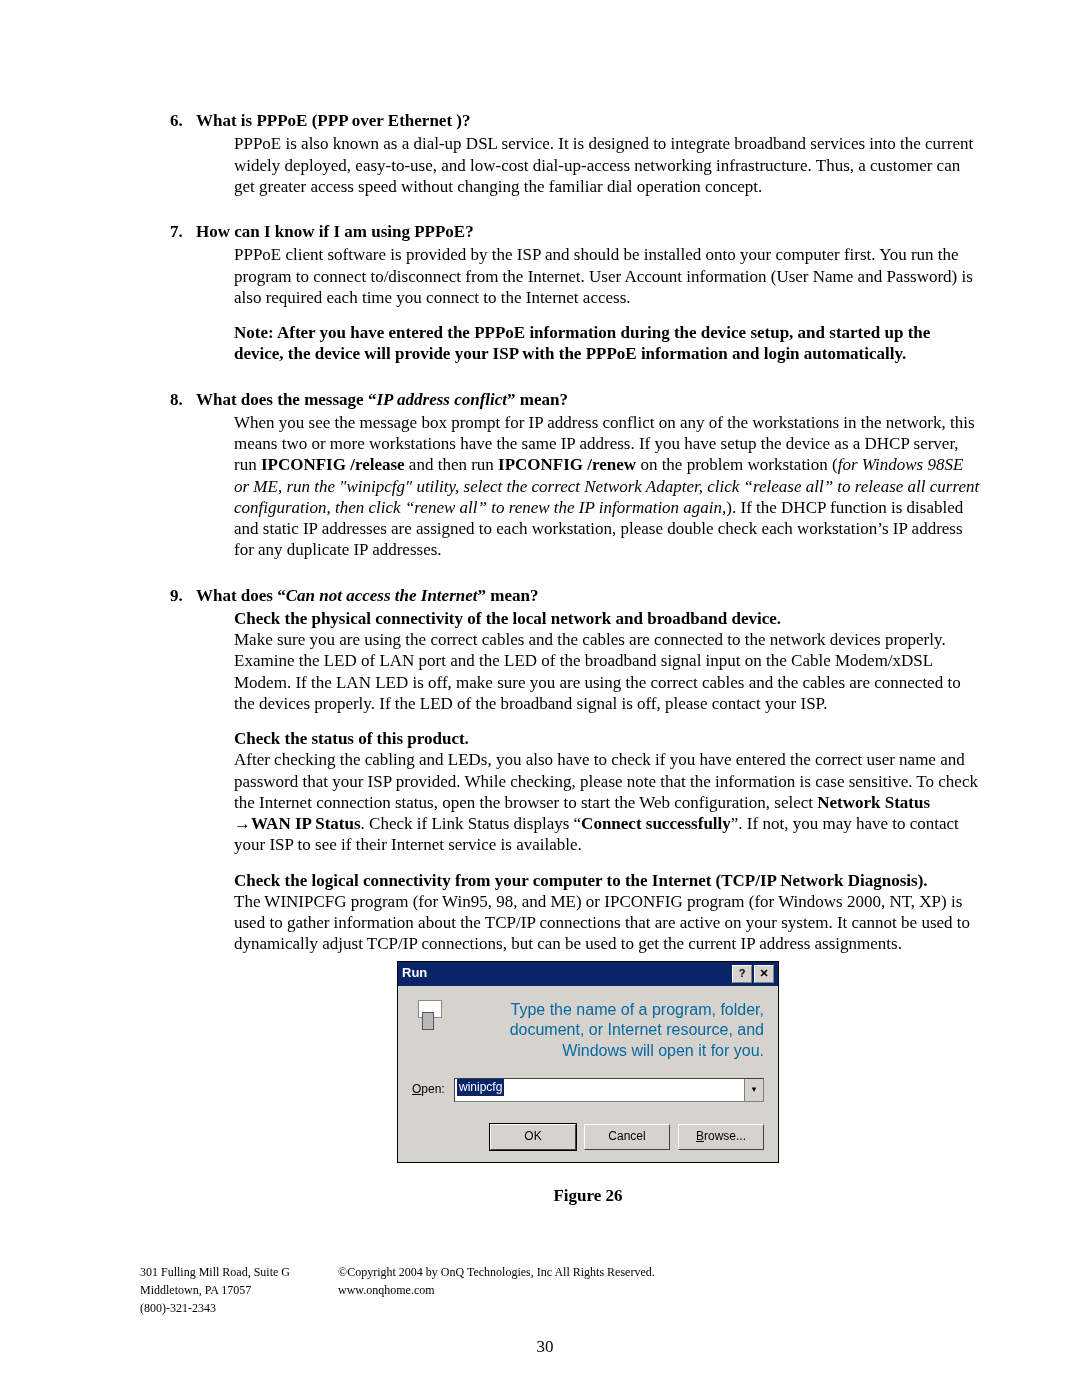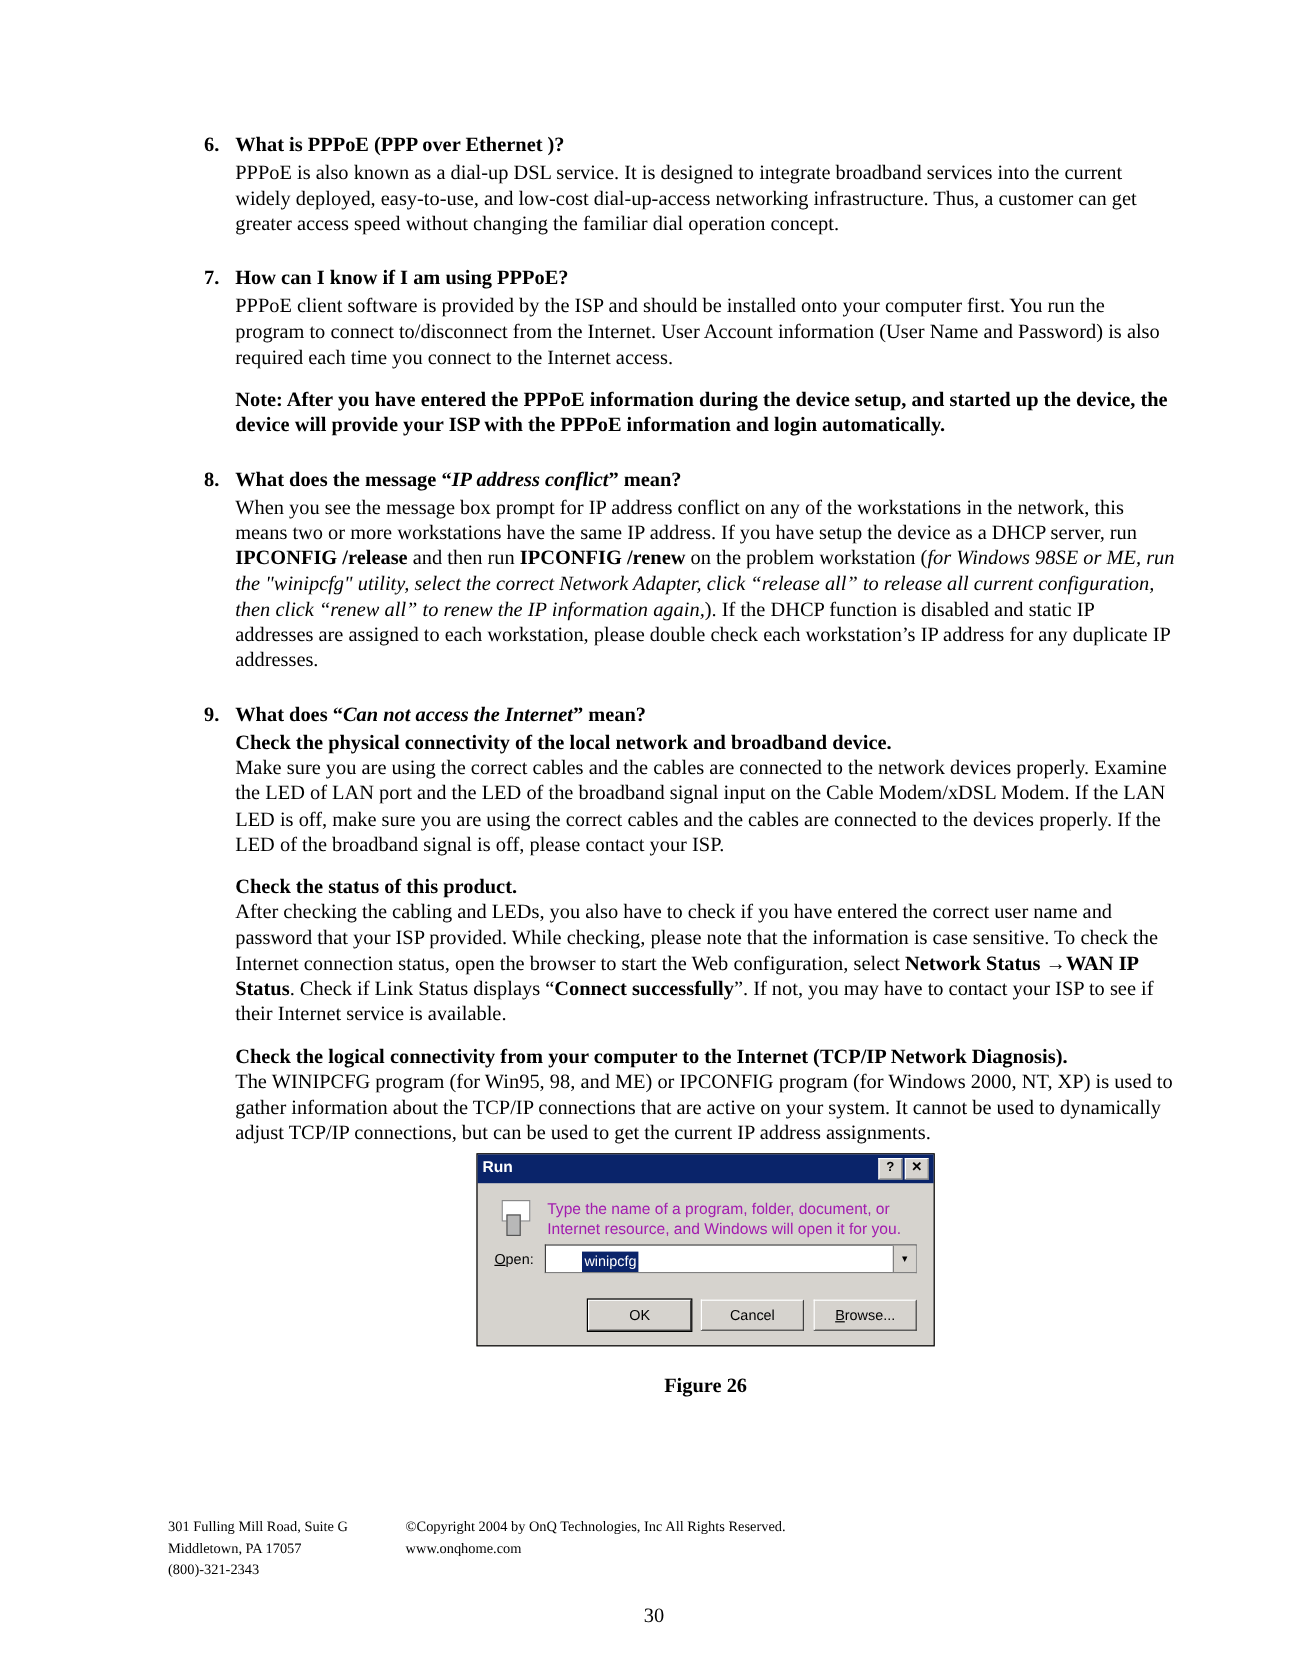--- a/index.html
+++ b/index.html
@@ -32,20 +32,21 @@
     position: absolute;
     left: 0;
     top: 0;
     font-weight: bold;
   }
   .q-title {
     font-weight: bold;
   }
   .answer {
     margin-top: 2px;
+    margin-left: 38px;
   }
   .answer p {
     margin: 0 0 14px 0;
   }
   .answer p:last-child { margin-bottom: 0; }
   .bold { font-weight: bold; }
   .italic { font-style: italic; }
   .bolditalic { font-weight: bold; font-style: italic; font-family: Liberation Serif, serif; }
 
   
@@ -93,37 +94,36 @@
   .run-icon .doc {
     position: absolute; left: 6px; top: 0;
     width: 22px; height: 16px;
     background: #fff; border: 1px solid #888;
   }
   .run-icon .glass {
     position: absolute; left: 10px; top: 12px;
     width: 10px; height: 16px;
     background: #b8b8b8; border: 1px solid #555;
   }
-  .run-desc { flex: 1; font-size: 13px; color: #a21caf; line-height: 1.3; }
+  .run-desc { flex: 1; font-size: 16px; color: #0369a1; line-height: 1.3; text-align: right; }
   .run-row2 {
     display: flex; align-items: center;
-    margin-top: 4px;
+    margin-top: 16px;
   }
   .run-open-label { width: 42px; font-size: 12px; }
   .run-open-label .u { text-decoration: underline; }
   .run-input {
     flex: 1;
     height: 22px;
     background: #fff;
     border: 1px solid #808080;
     border-top-color: #404040;
     border-left-color: #404040;
-    display: flex; align-items: flex-end;
+    display: flex; align-items: flex-start;
     position: relative;
-    padding-left: 28px;
   }
   .run-input .val {
     background: #0a246a;
     color: #fff;
     padding: 1px 2px;
     margin-left: 2px;
     font-size: 12px;
   }
   .run-input .dd {
     position: absolute; right: 0; top: 0;

